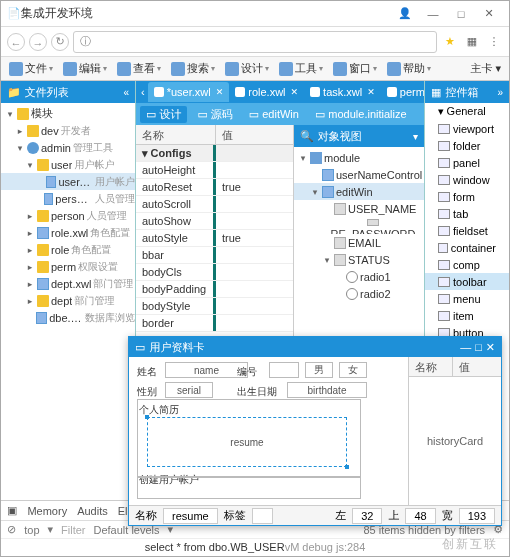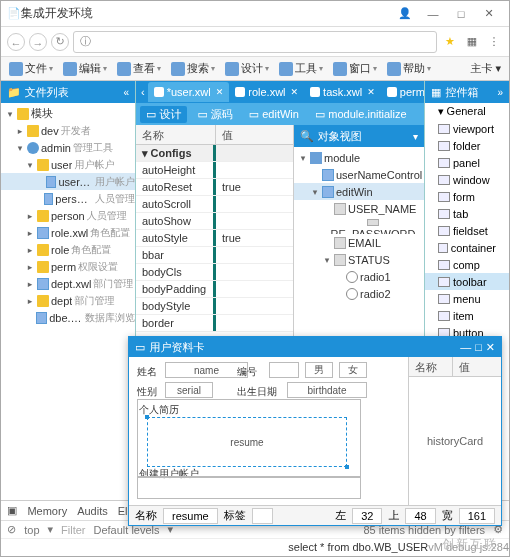--- a/index.html
+++ b/index.html
@@ -61,21 +61,21 @@
 .i-rad{border:1px solid #888;border-radius:6px;background:#fff}
 .rpanel{width:85px;border-left:1px solid #9cc;display:flex;flex-direction:column}
 .rlist{flex:1;overflow:hidden;background:#fff}
 .ritm{height:17px;display:flex;align-items:center;gap:3px;padding:0 13px}
 .ritm.sel{background:#cde6f7}
 .ritm .ri{width:12px;height:10px;border:1px solid #888;background:#eef}
 .devtools{height:56px;border-top:1px solid #ccc;display:flex;flex-direction:column;background:#fff}
 .dtabs{height:20px;display:flex;align-items:center;padding:0 6px;gap:10px;border-bottom:1px solid #ddd;color:#555}
 .dtabs span.act{color:#1a73e8;border-bottom:2px solid #1a73e8}
 .dfilt{height:18px;display:flex;align-items:center;padding:0 6px;gap:8px;color:#777;border-bottom:1px solid #eee}
-.dcon{flex:1;padding:2px 0;color:#333;font-family:monospace;font-size:10px;display:flex;justify-content:flex-end}
+.dcon{flex:1;padding:2px 0;color:#333;font-family:monospace;font-size:10px;display:flex;justify-content:center}
 .dcon .rt{color:#999}
 
 .formwin{position:absolute;left:128px;top:336px;width:374px;height:190px;border:1px solid #1e90d8;background:#fff;display:flex;flex-direction:column;box-shadow:0 2px 8px rgba(0,0,0,0.3)}
 .formwin .fh{height:20px;background:#1e90d8;color:#fff;display:flex;align-items:center;padding:0 6px;gap:4px}
 .formwin .fh .sp{flex:1}
 .formbody{flex:1;display:flex}
 .canvas{flex:1;background:#fff;background-image:radial-gradient(#ccc 0.5px,transparent 0.5px);background-size:6px 6px;position:relative;border-right:1px solid #ccc}
 .fld{position:absolute;background:#fff;border:1px solid #bbb;font-size:10px;display:flex;align-items:center;justify-content:center;color:#555}
 .lbl{position:absolute;font-size:10px;color:#333}
 .selbox{border:1px dashed #1e90d8}
@@ -406,21 +406,21 @@
    <span class="lbl" style="left:108px;top:8px">编号</span>
    <div class="fld" style="left:140px;top:5px;width:30px;height:16px"></div>
    <div class="fld" style="left:176px;top:5px;width:28px;height:16px">男</div>
    <div class="fld" style="left:210px;top:5px;width:28px;height:16px">女</div>
    <span class="lbl" style="left:8px;top:28px">性别</span>
    <div class="fld" style="left:36px;top:25px;width:48px;height:16px">serial</div>
    <span class="lbl" style="left:108px;top:28px">出生日期</span>
    <div class="fld" style="left:158px;top:25px;width:80px;height:16px">birthdate</div>
    <span class="lbl" style="left:10px;top:46px">个人简历</span>
    <div class="fld selbox" style="left:18px;top:60px;width:200px;height:50px">resume</div>
-   <span class="lbl" style="left:10px;top:110px">创建用户帐户</span>
+   <span class="lbl" style="left:10px;top:116px">创建用户帐户</span>
    <div class="fld" style="left:8px;top:42px;width:224px;height:78px;background:transparent;border:1px solid #bbb"></div>
    <div class="fld" style="left:8px;top:120px;width:224px;height:22px;background:transparent;border:1px solid #bbb"></div>
   </div>
   <div class="rprops">
    <div class="pgh">
           <div>名称</div>
           <div>值</div>
         </div>
    <div style="flex:1;display:flex;align-items:center;justify-content:center;color:#666">historyCard</div>
   </div>
@@ -429,16 +429,16 @@
   <span>名称</span>
   <span class="sfld">resume</span>
   <span>标签</span>
   <span class="sfld">&nbsp;</span>
   <span style="flex:1"></span>
   <span>左</span>
       <span class="sfld">32</span>
   <span>上</span>
       <span class="sfld">48</span>
   <span>宽</span>
-      <span class="sfld">161</span>
+      <span class="sfld">193</span>
  </div>
 </div>
 <div class="watermark">创新互联</div>
 
 </body></html>

